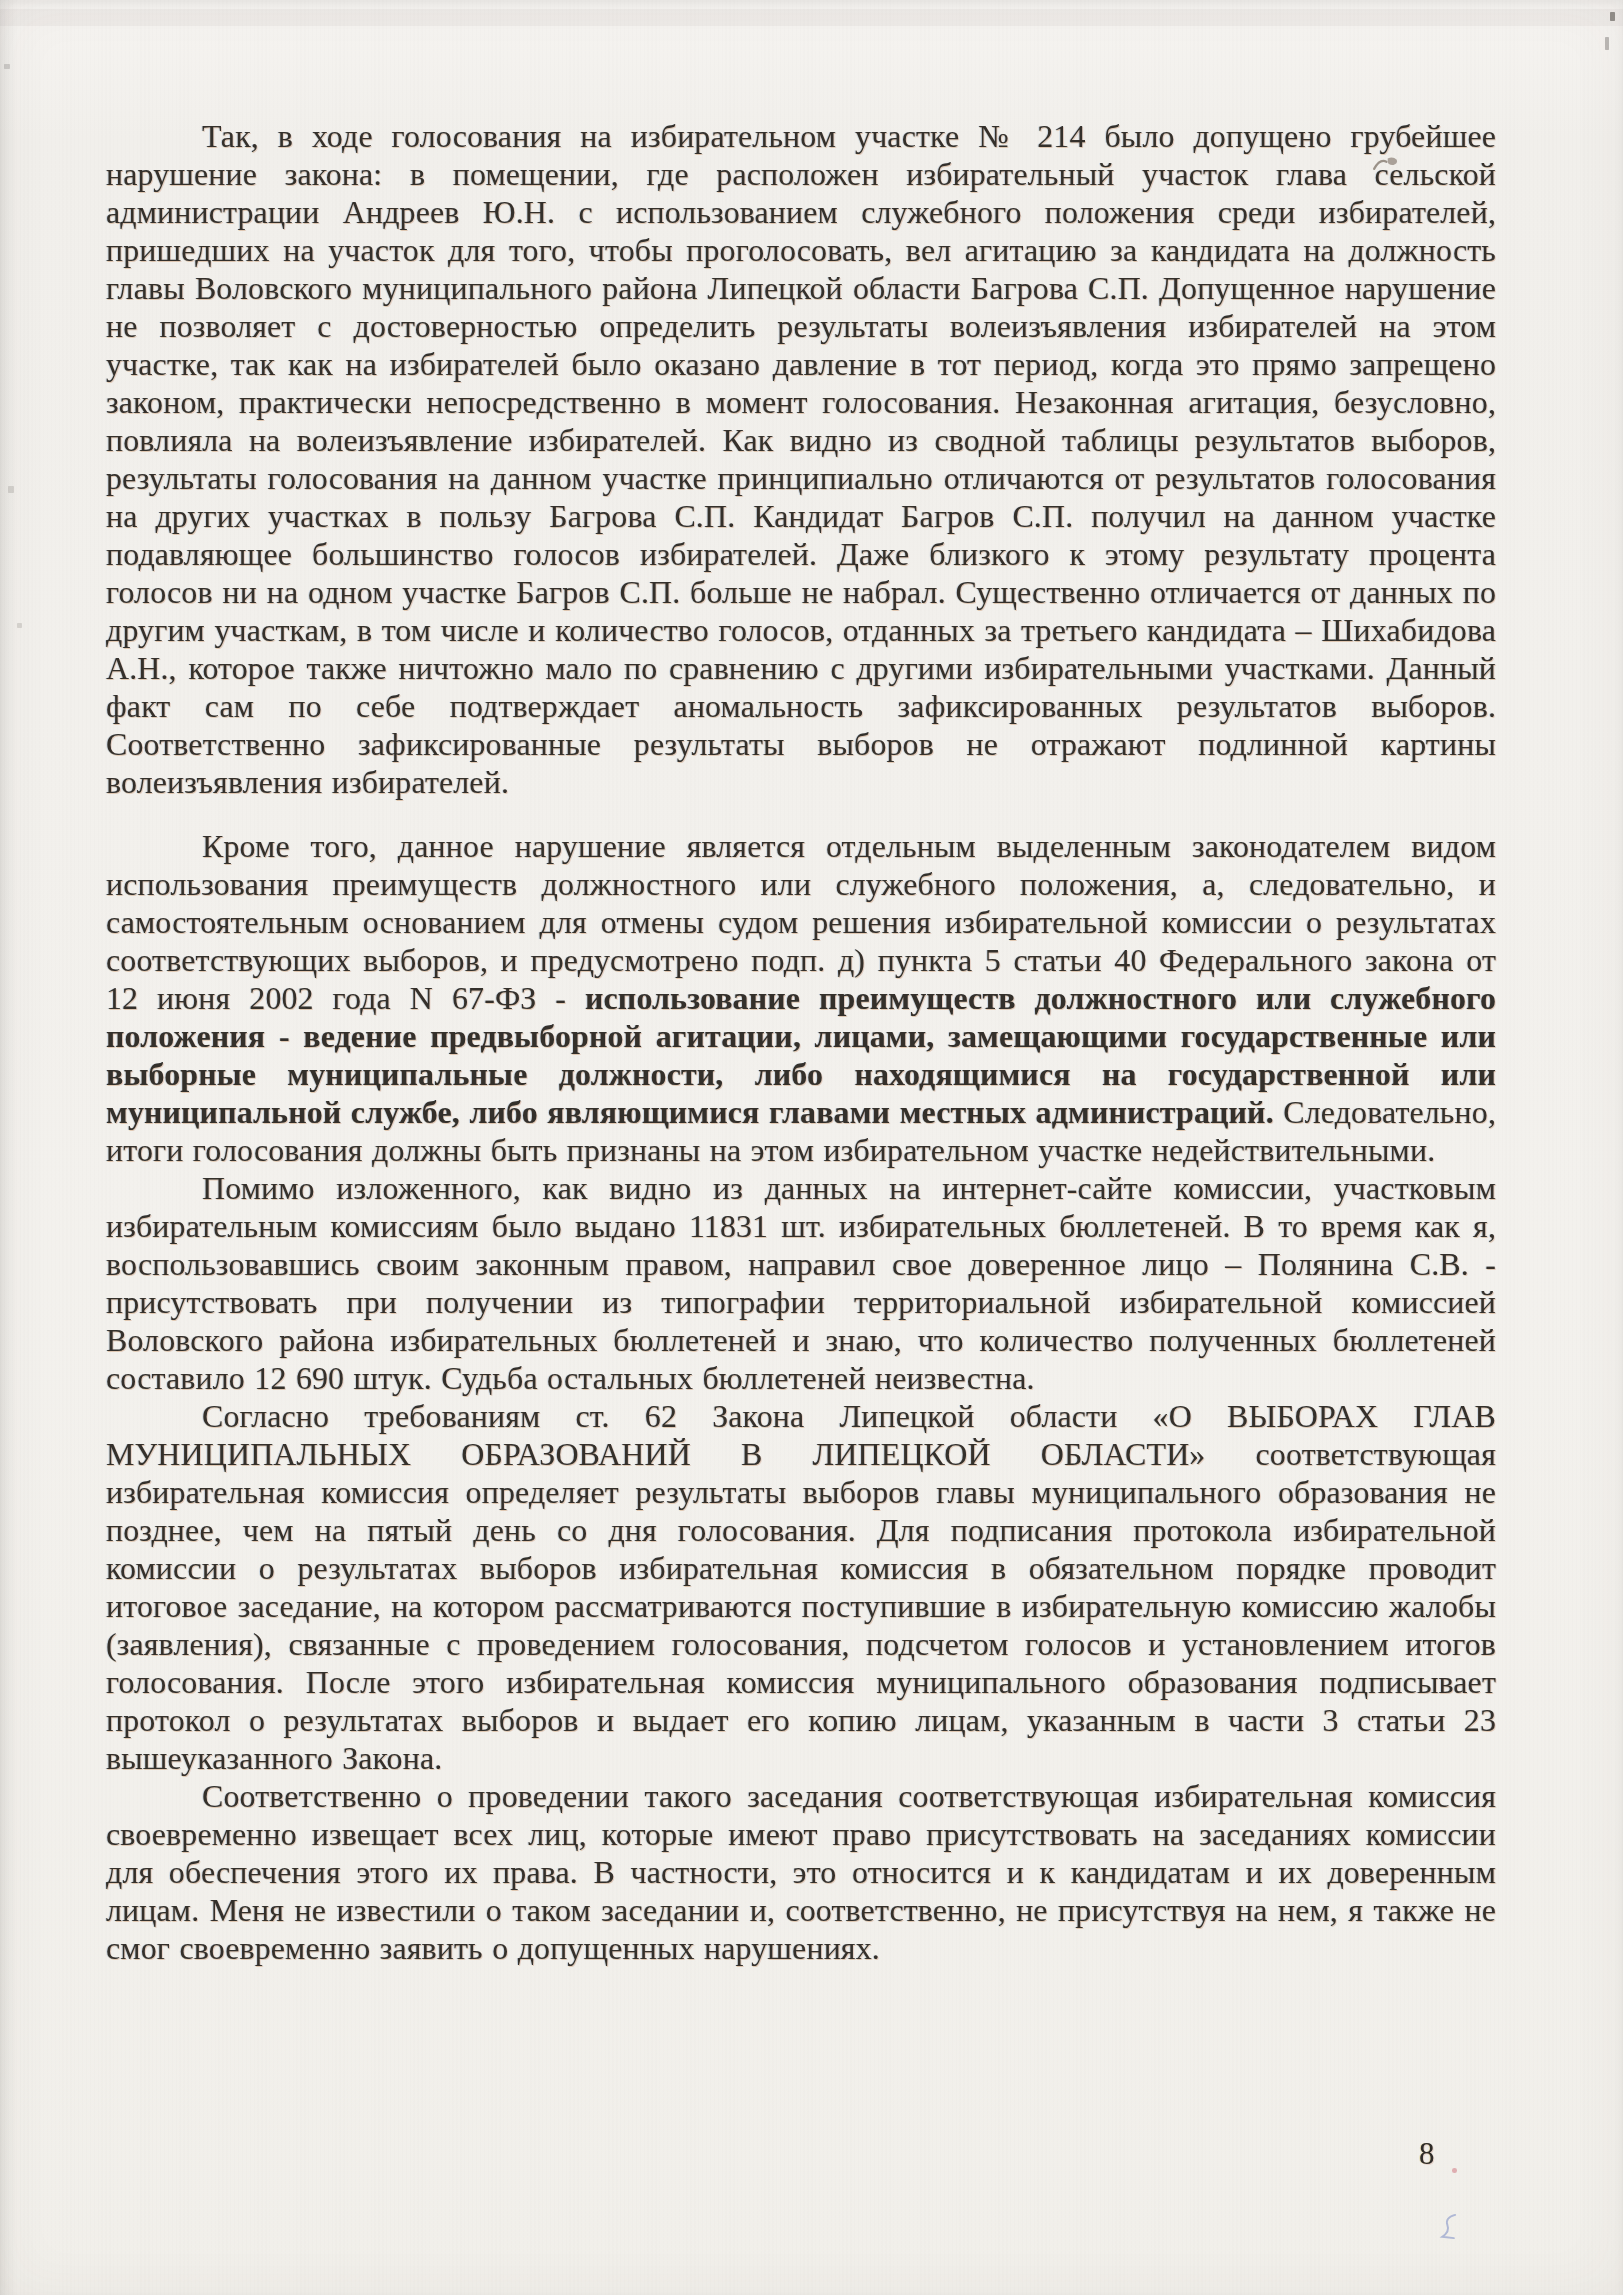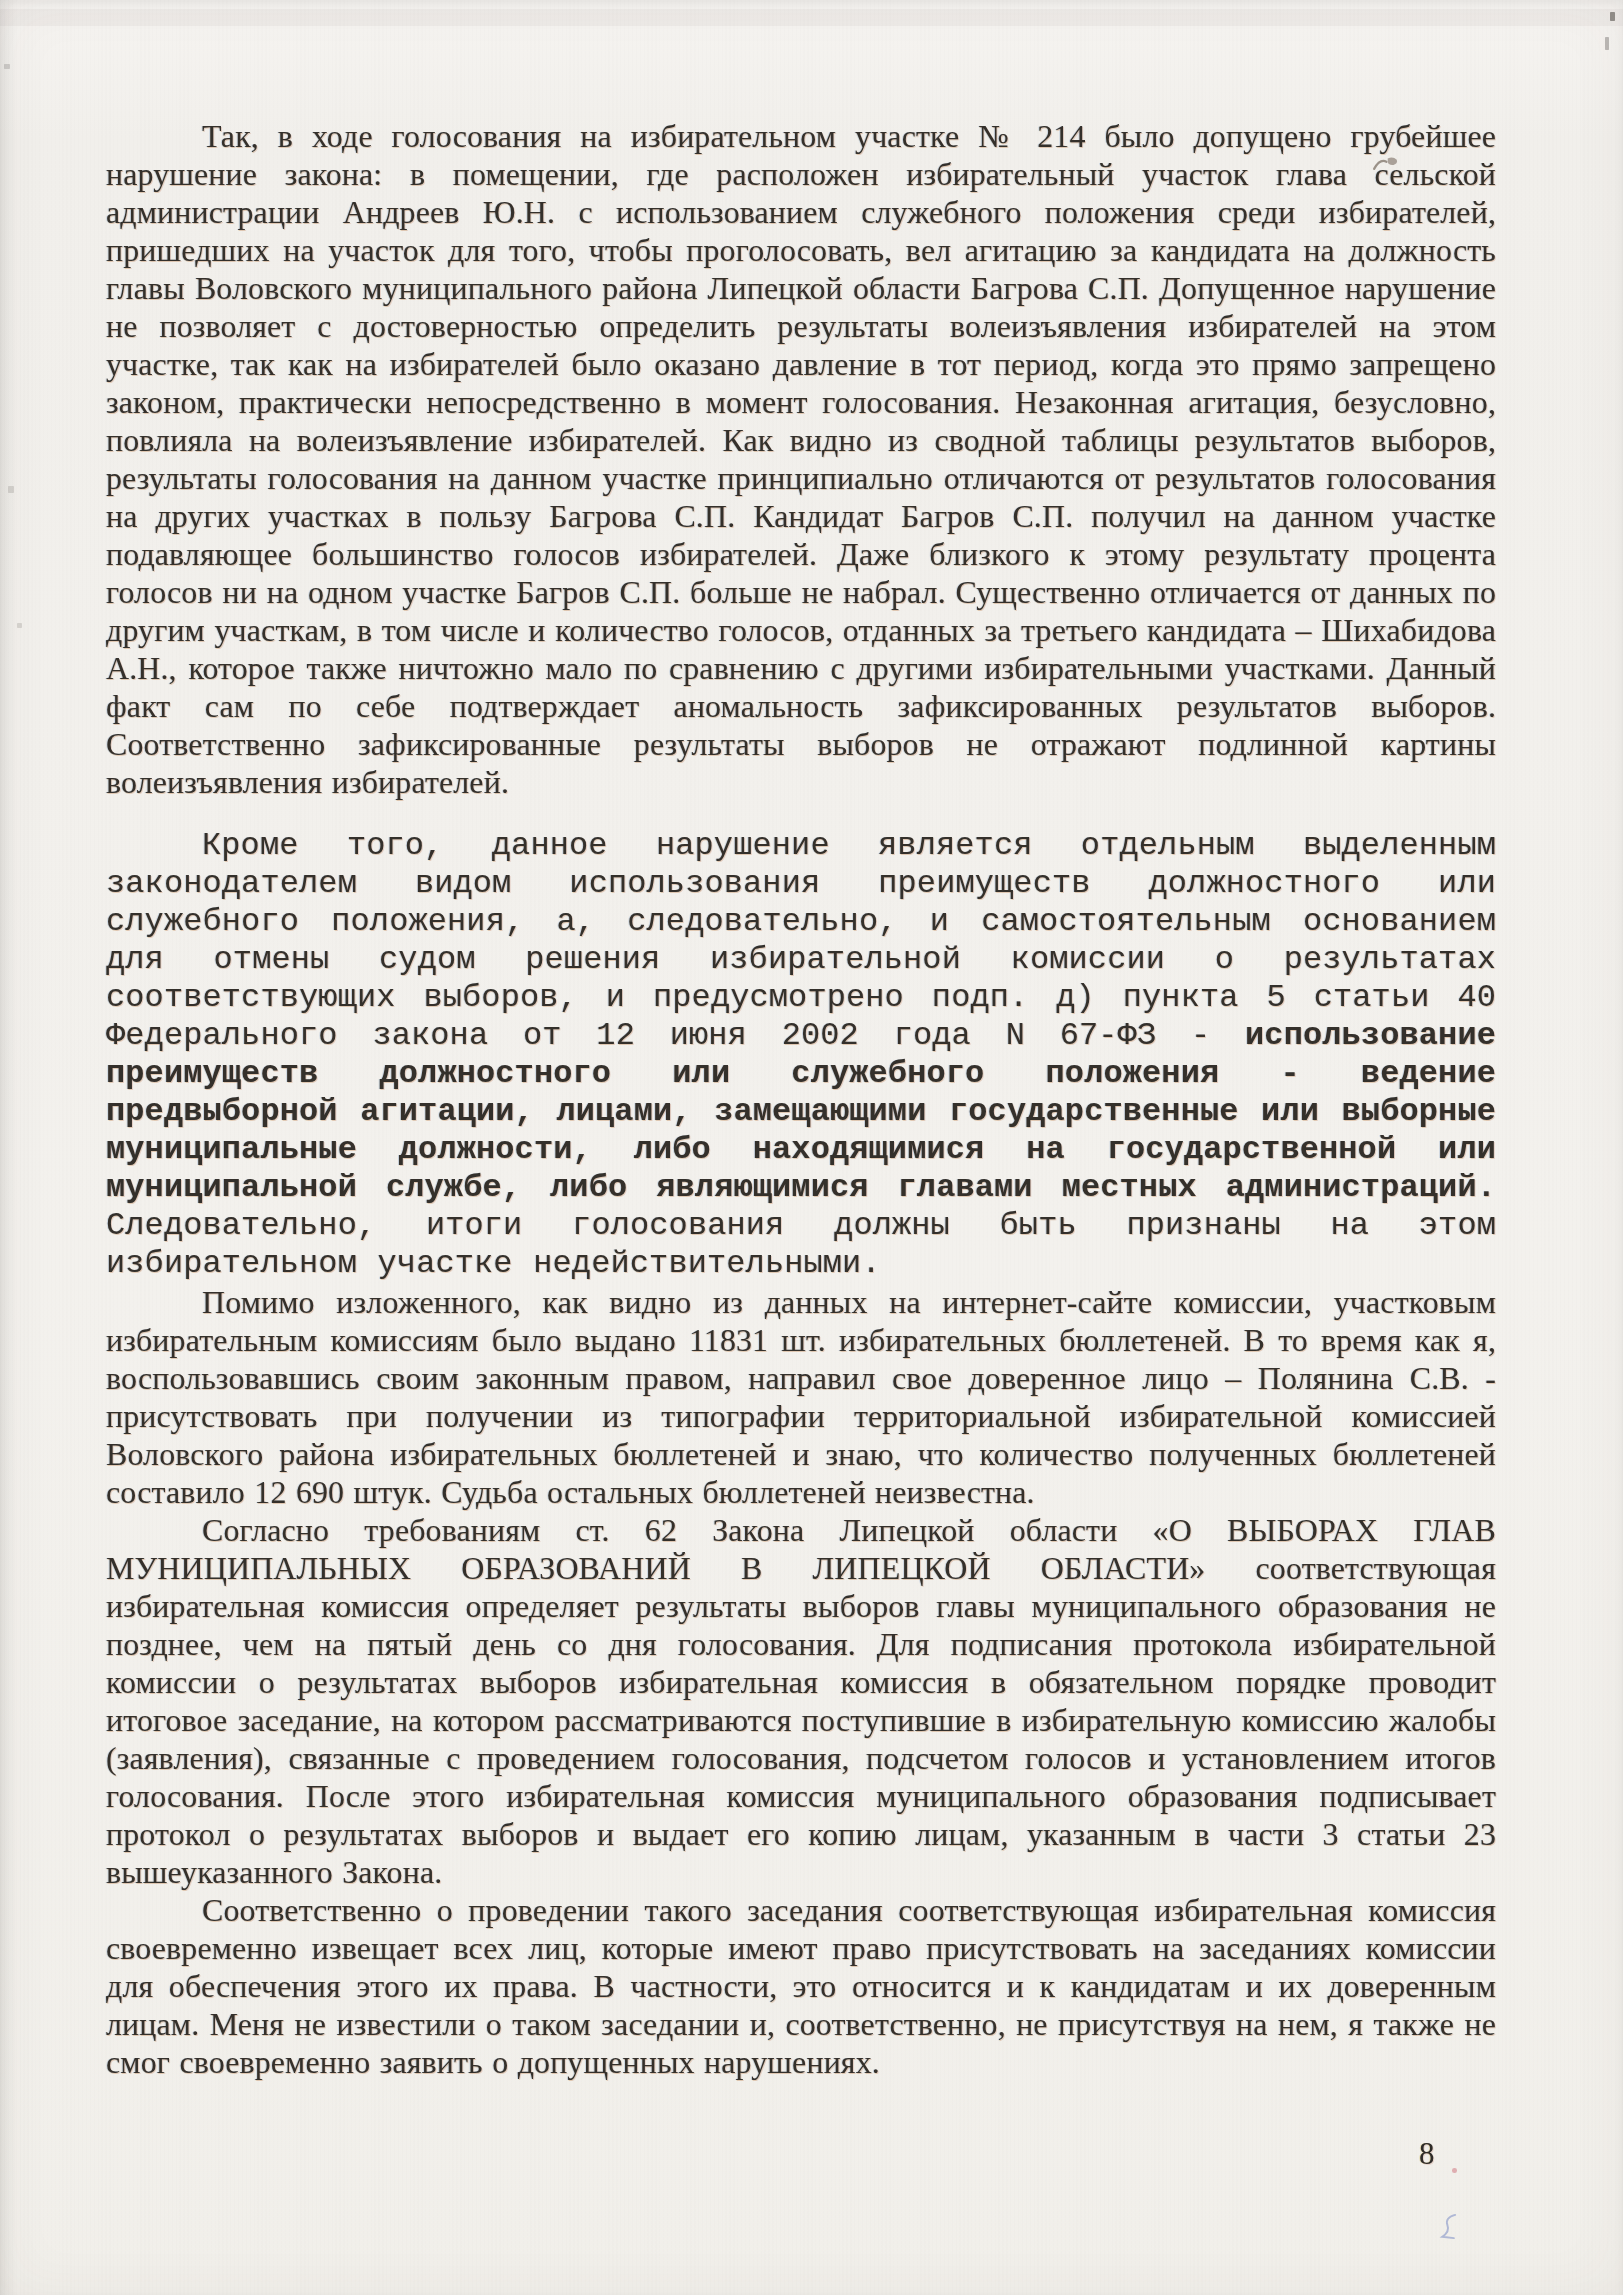--- a/index.html
+++ b/index.html
@@ -51,21 +51,20 @@
     letter-spacing: 0.1px;
     word-spacing: 1.3px;
     
     text-shadow:
       1px 0.7px 0 rgba(168, 62, 24, 0.18),
       -1px -0.5px 0 rgba(34, 92, 168, 0.18),
       0 1px 0 rgba(190, 150, 10, 0.10);
   }
   .para-gap {
     margin-top: 26px;
-    font-family: Liberation Mono, monospace;
   }
   .bold-run {
     font-weight: bold;
     letter-spacing: 0.1px;
   }
   .page-number {
     position: absolute;
     left: 1419px;
     top: 2135px;
     font-size: 31px;

